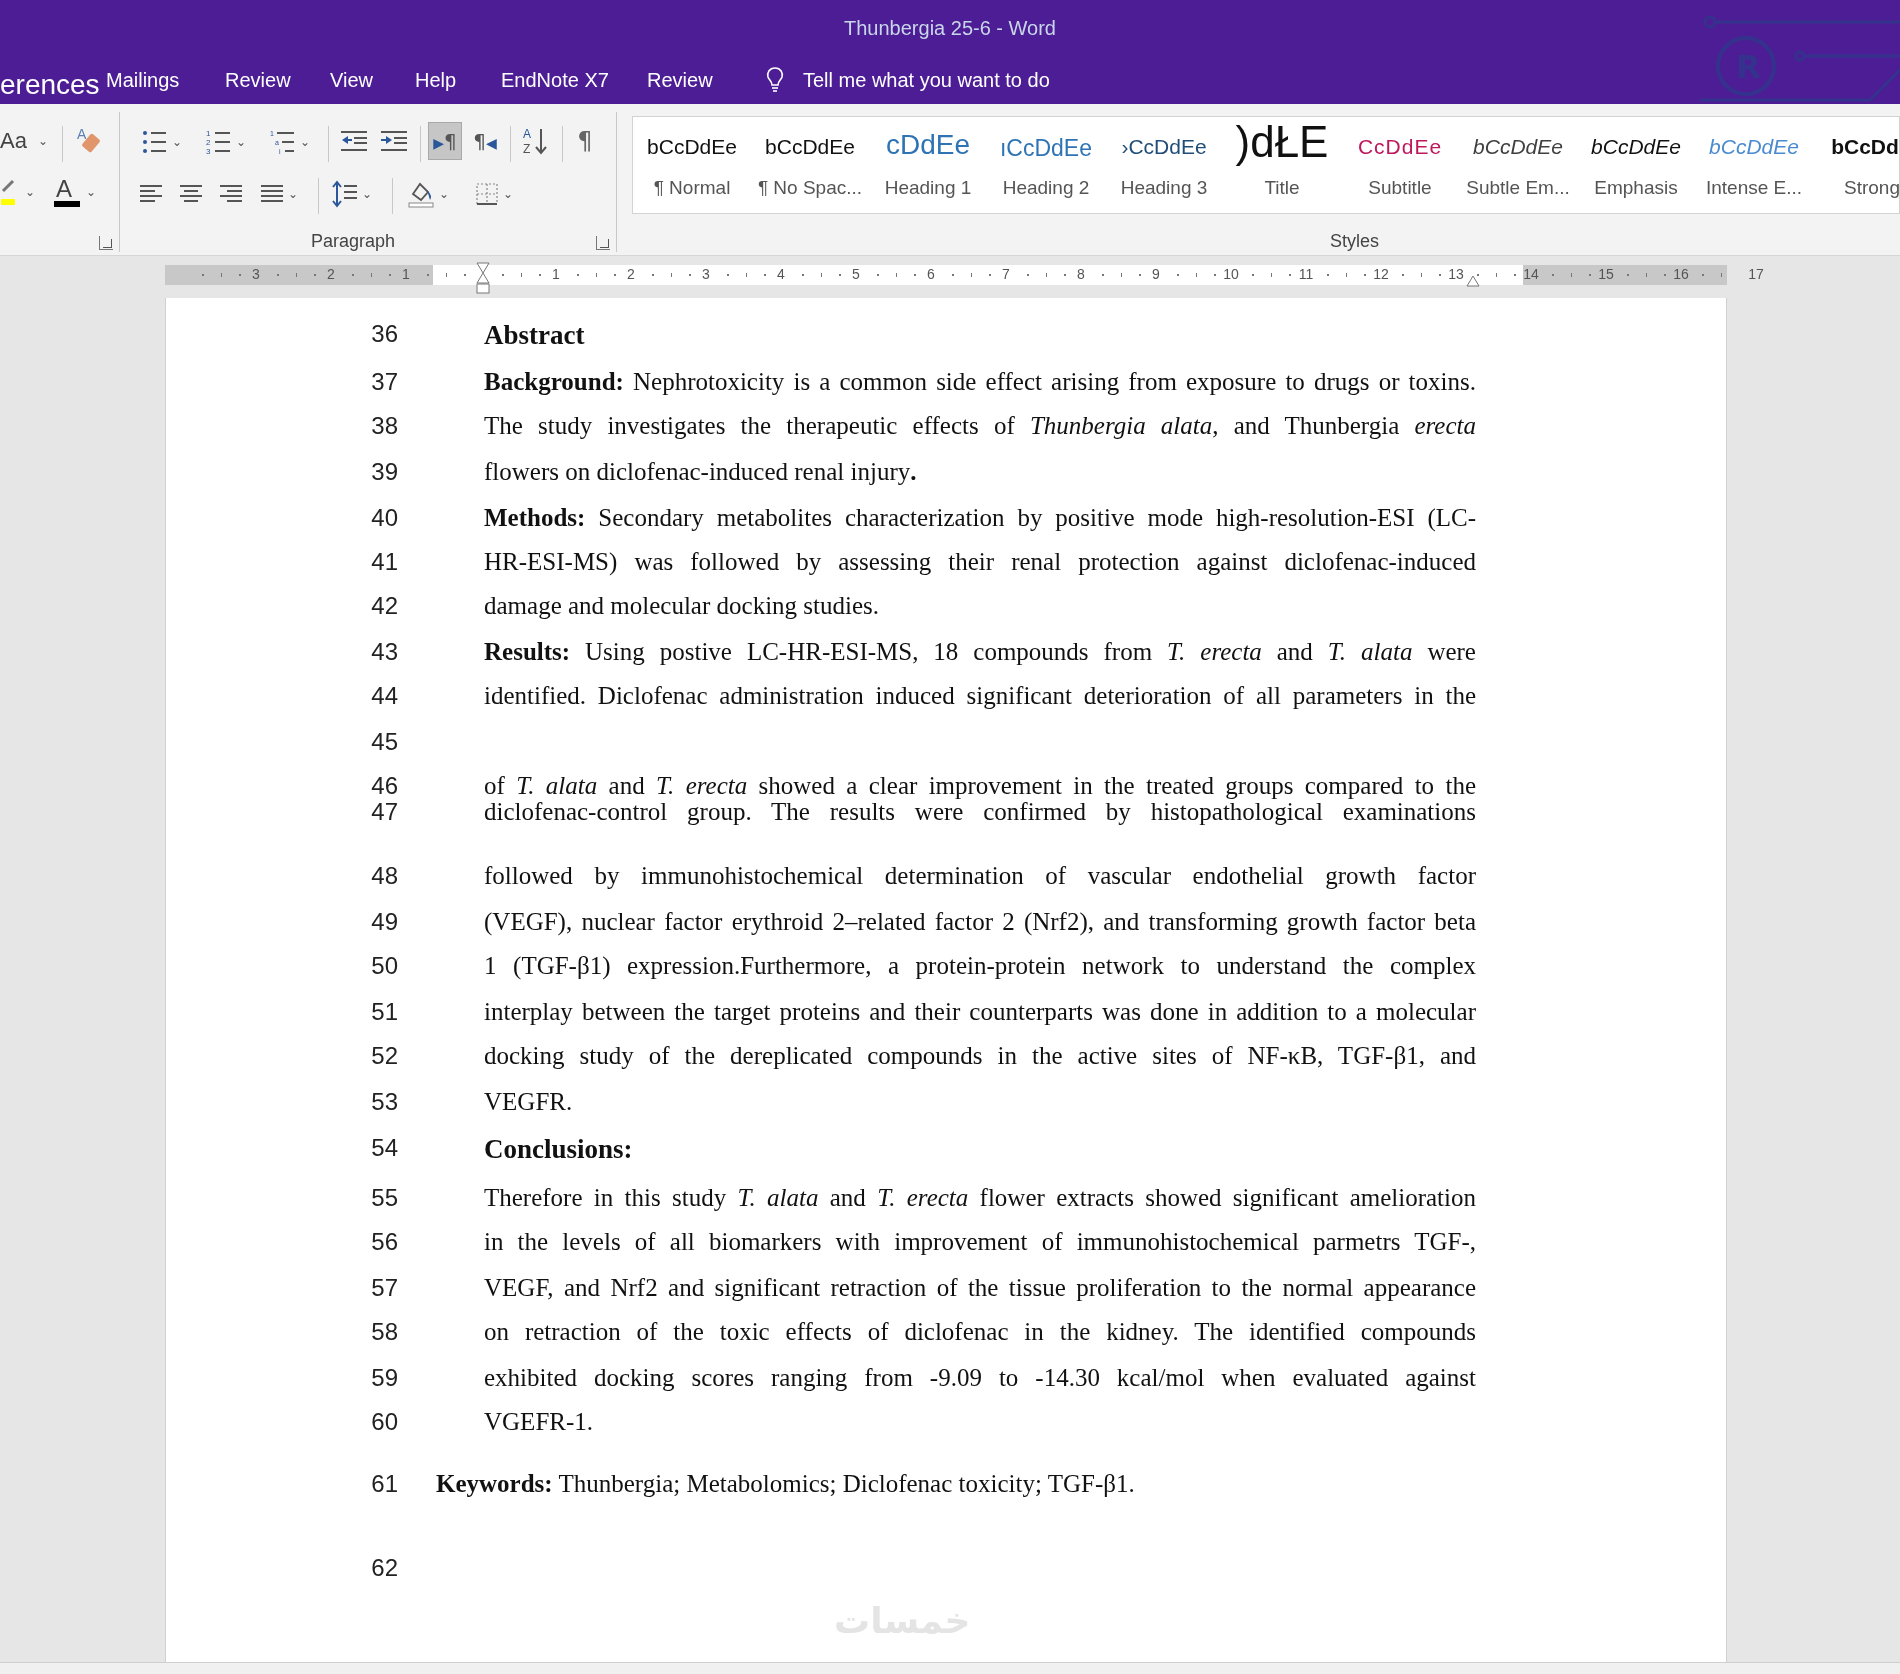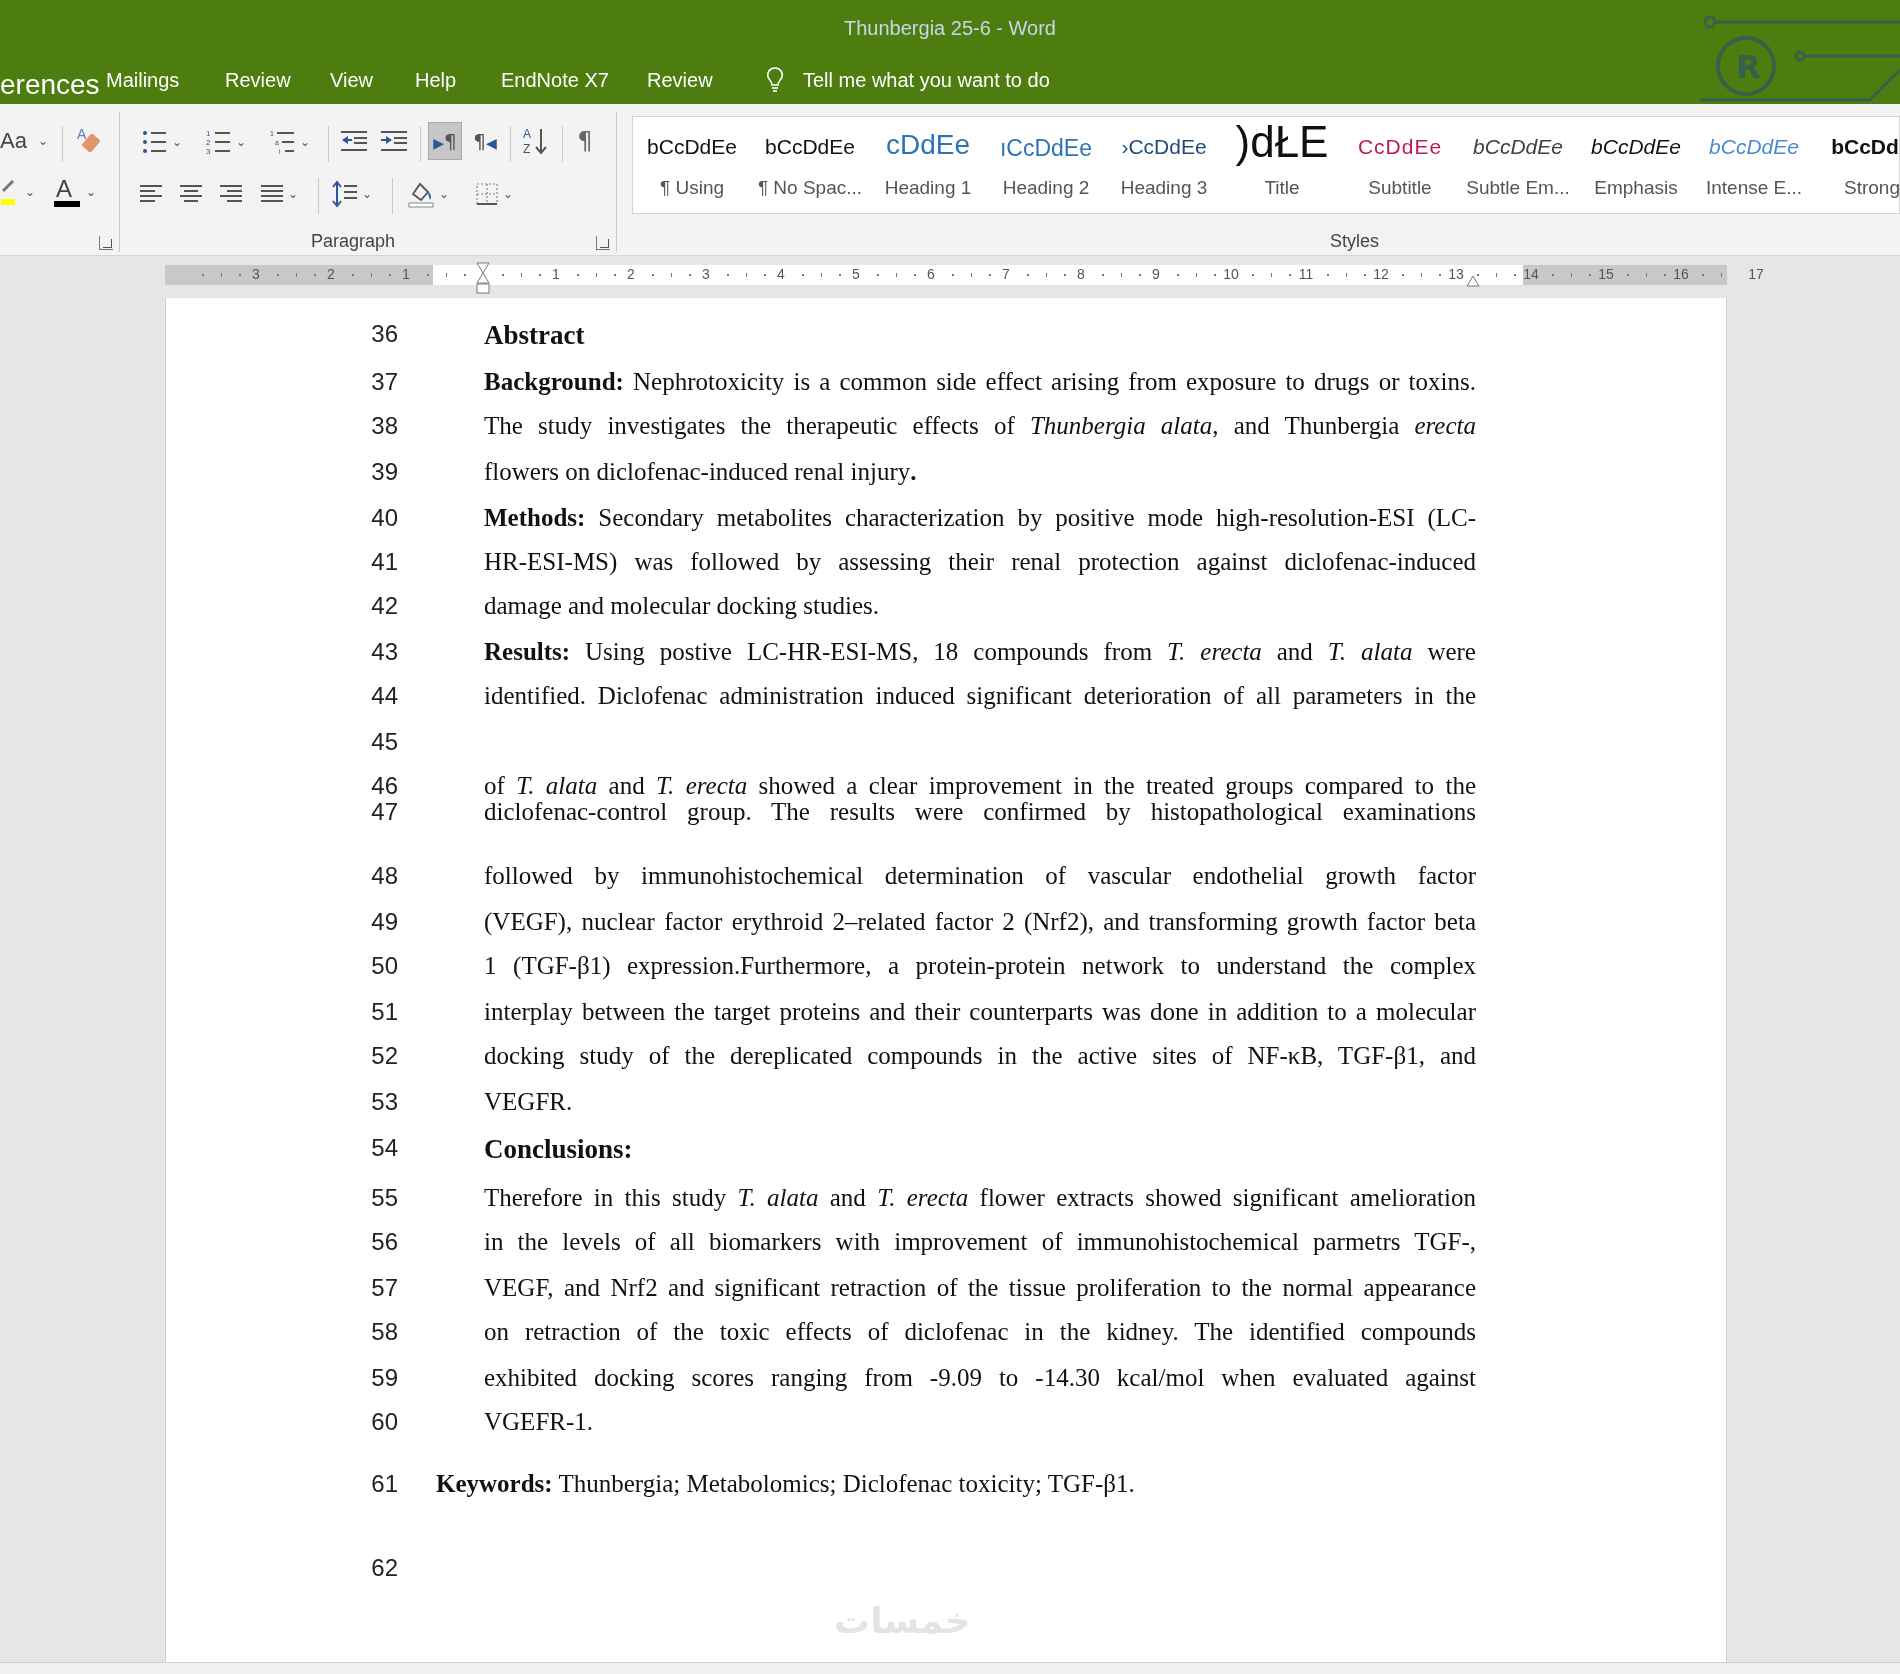--- a/index.html
+++ b/index.html
@@ -1,17 +1,17 @@
 <!DOCTYPE html>
 <html><head>
 <meta charset="utf-8">
 <style>
   * { box-sizing: border-box; margin: 0; padding: 0; }
   html, body { width: 1900px; height: 1674px; overflow: hidden; background: #e6e6e6; font-family: "DejaVu Sans", sans-serif; }
-  .titlebar { position: absolute; left: 0; top: 0; width: 1900px; height: 104px; background: #4d7c0f; color: #fff; }
+  .titlebar { position: absolute; left: 0; top: 0; width: 1900px; height: 104px; background: #4c1d95; color: #fff; }
   .title { position: absolute; top: 17px; left: 0; width: 1900px; text-align: center; font-family: "Liberation Sans", sans-serif; font-size: 20px; color: #c9d6ea; }
   .tab { position: absolute; white-space: nowrap; cursor: pointer; }
   .tellme { position: absolute; left: 765px; top: 66px; display: flex; align-items: center; font-family: "Liberation Sans", sans-serif; font-size: 20px; color: #fff; cursor: text; }
   .tellme svg { margin-right: 18px; }
   .deco { position: absolute; right: 0; top: 10px; width: 220px; height: 92px; opacity: 0.5; }
 
   .ribbon { position: absolute; left: 0; top: 104px; width: 1900px; height: 152px; background: #f3f3f3; border-bottom: 1px solid #d6d6d6; }
   .rbtn { position: absolute; display: flex; align-items: center; justify-content: center; cursor: pointer; color: #444; font-size: 20px; }
   .caret { font-size: 12px; color: #555; margin-left: 4px; }
   .sep { position: absolute; width: 1px; background: #c8c8c8; }
@@ -246,21 +246,21 @@
   <div class="grouplabel" style="left:311px;top:127px;">Paragraph</div>
   <div class="launcher" style="left:596px;top:132px;"></div>
   <div class="sep" style="left:616px;top:8px;height:140px;"></div>
 
   <div class="grouplabel" style="left:1330px;top:127px;">Styles</div>
 </div>
 
 <div class="styles-box">
   <div class="style-item" style="left:0;">
     <div class="style-sample" style="font-size:21px;color:#111;">bCcDdEe</div>
-    <div class="style-name">¶ Using</div>
+    <div class="style-name">¶ Normal</div>
   </div>
   <div class="style-item" style="left:118px;">
     <div class="style-sample" style="font-size:21px;color:#111;">bCcDdEe</div>
     <div class="style-name">¶ No Spac...</div>
   </div>
   <div class="style-item" style="left:236px;">
     <div class="style-sample" style="font-size:28px;top:12px;color:#2e74b5;">cDdEe</div>
     <div class="style-name">Heading 1</div>
   </div>
   <div class="style-item" style="left:354px;">

